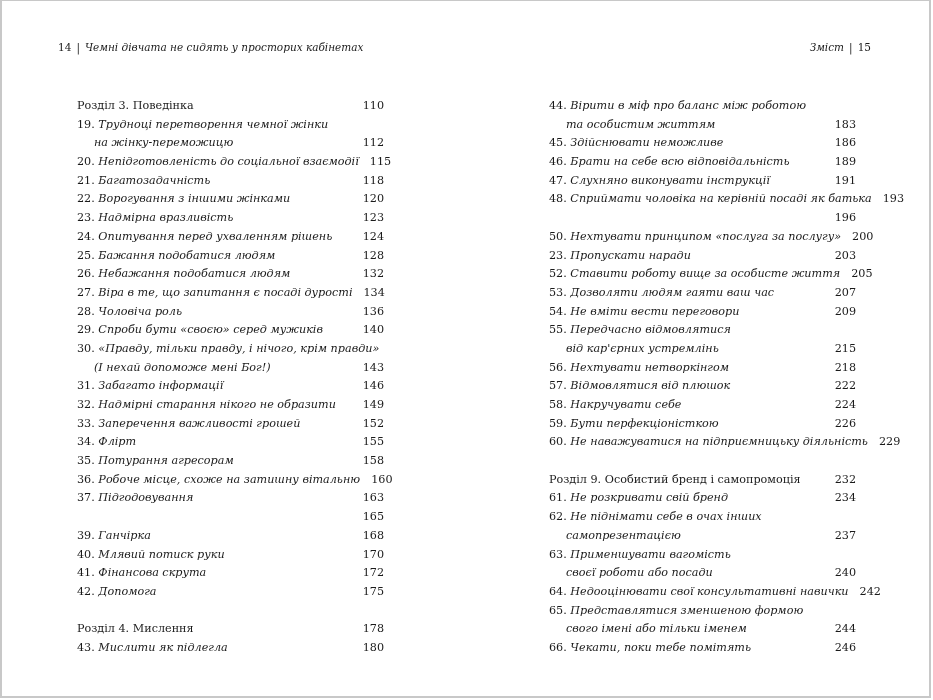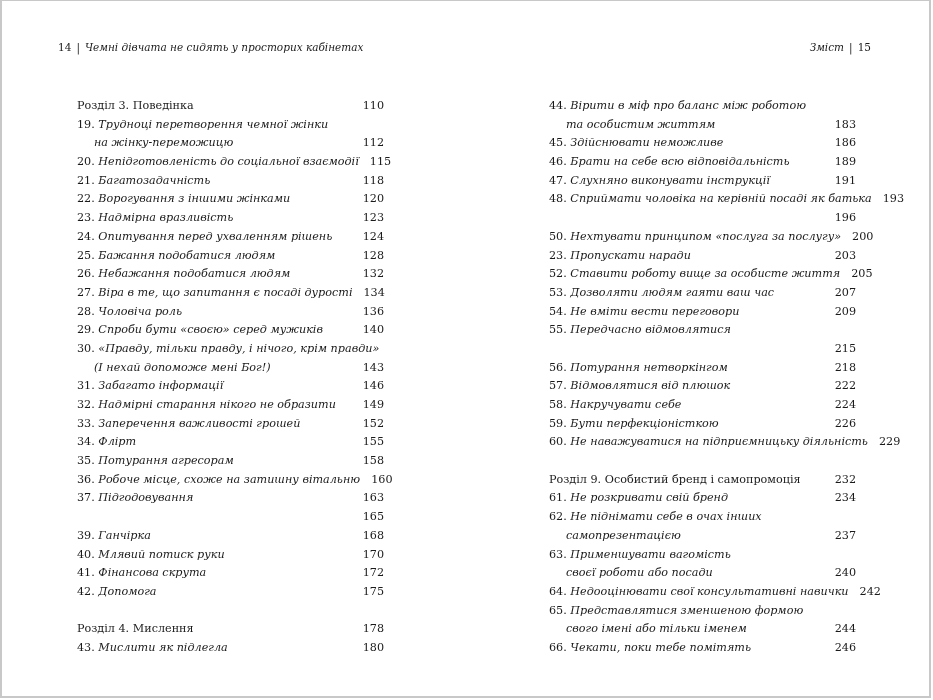--- a/index.html
+++ b/index.html
@@ -255,25 +255,26 @@
     </div>
     <div class="entry">
       <span class="label"><span class="lbl-num">54.</span> <span class="lbl-text">Не вміти вести переговори</span></span>
       <span class="dots"></span>
       <span class="pg">209</span>
     </div>
     <div class="entry">
       <span class="label"><span class="lbl-num">55.</span> <span class="lbl-text">Передчасно відмовлятися</span></span>
     </div>
     <div class="entry cont">
+      <span class="label"><span class="lbl-text">від кар'єрних устремлінь</span></span>
       <span class="dots"></span>
       <span class="pg">215</span>
     </div>
     <div class="entry">
-      <span class="label"><span class="lbl-num">56.</span> <span class="lbl-text">Потурання нетворкінгом</span></span>
+      <span class="label"><span class="lbl-num">56.</span> <span class="lbl-text">Нехтувати нетворкінгом</span></span>
       <span class="dots"></span>
       <span class="pg">218</span>
     </div>
     <div class="entry">
       <span class="label"><span class="lbl-num">57.</span> <span class="lbl-text">Відмовлятися від плюшок</span></span>
       <span class="dots"></span>
       <span class="pg">222</span>
     </div>
     <div class="entry">
       <span class="label"><span class="lbl-num">58.</span> <span class="lbl-text">Накручувати себе</span></span>

